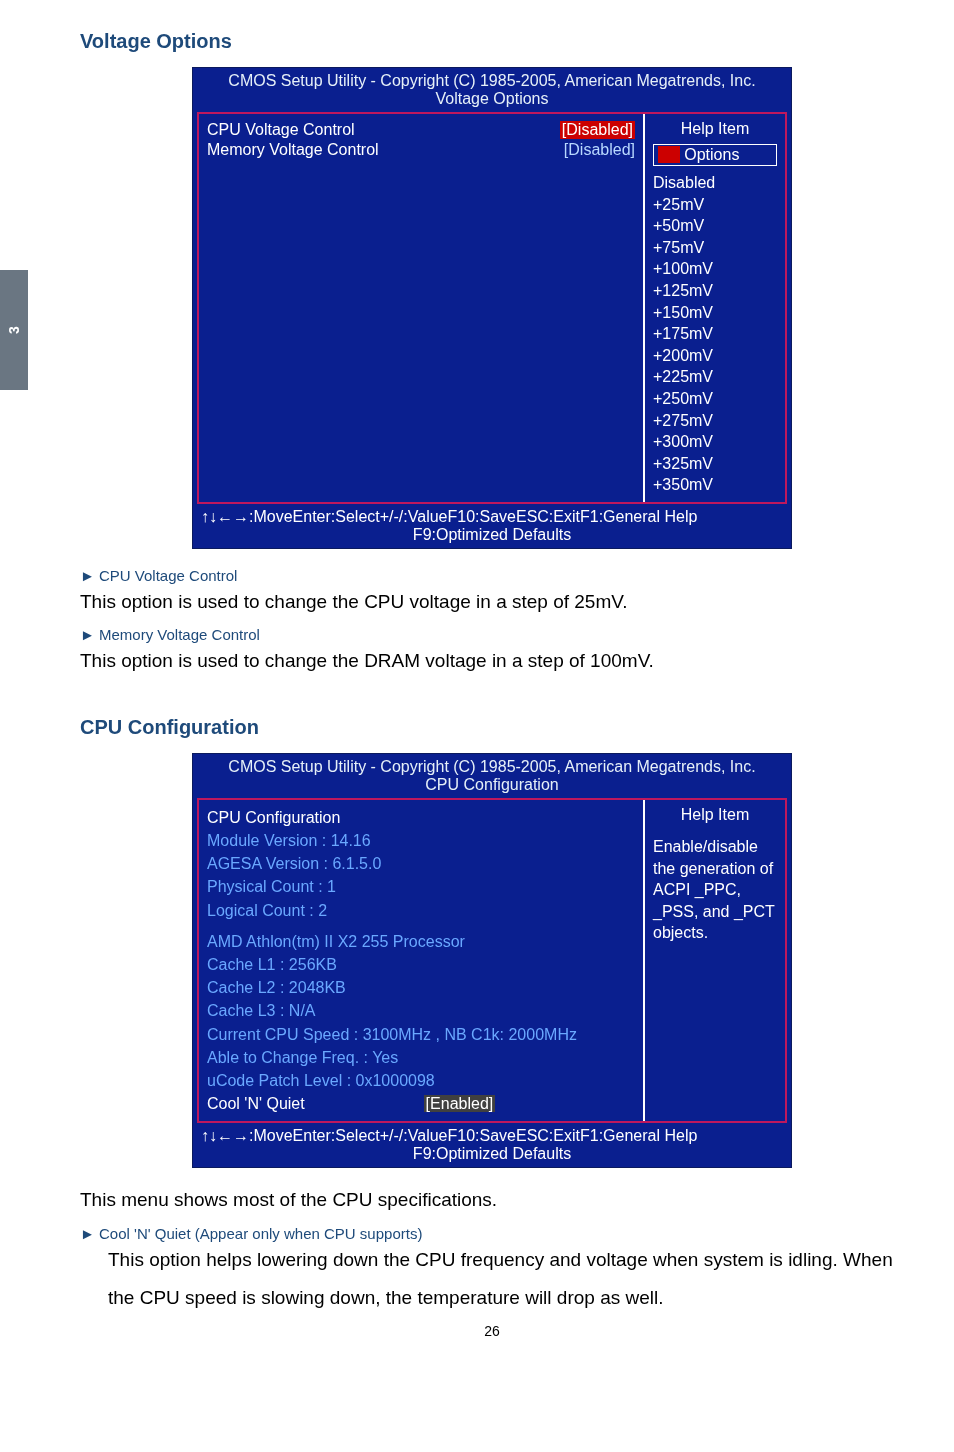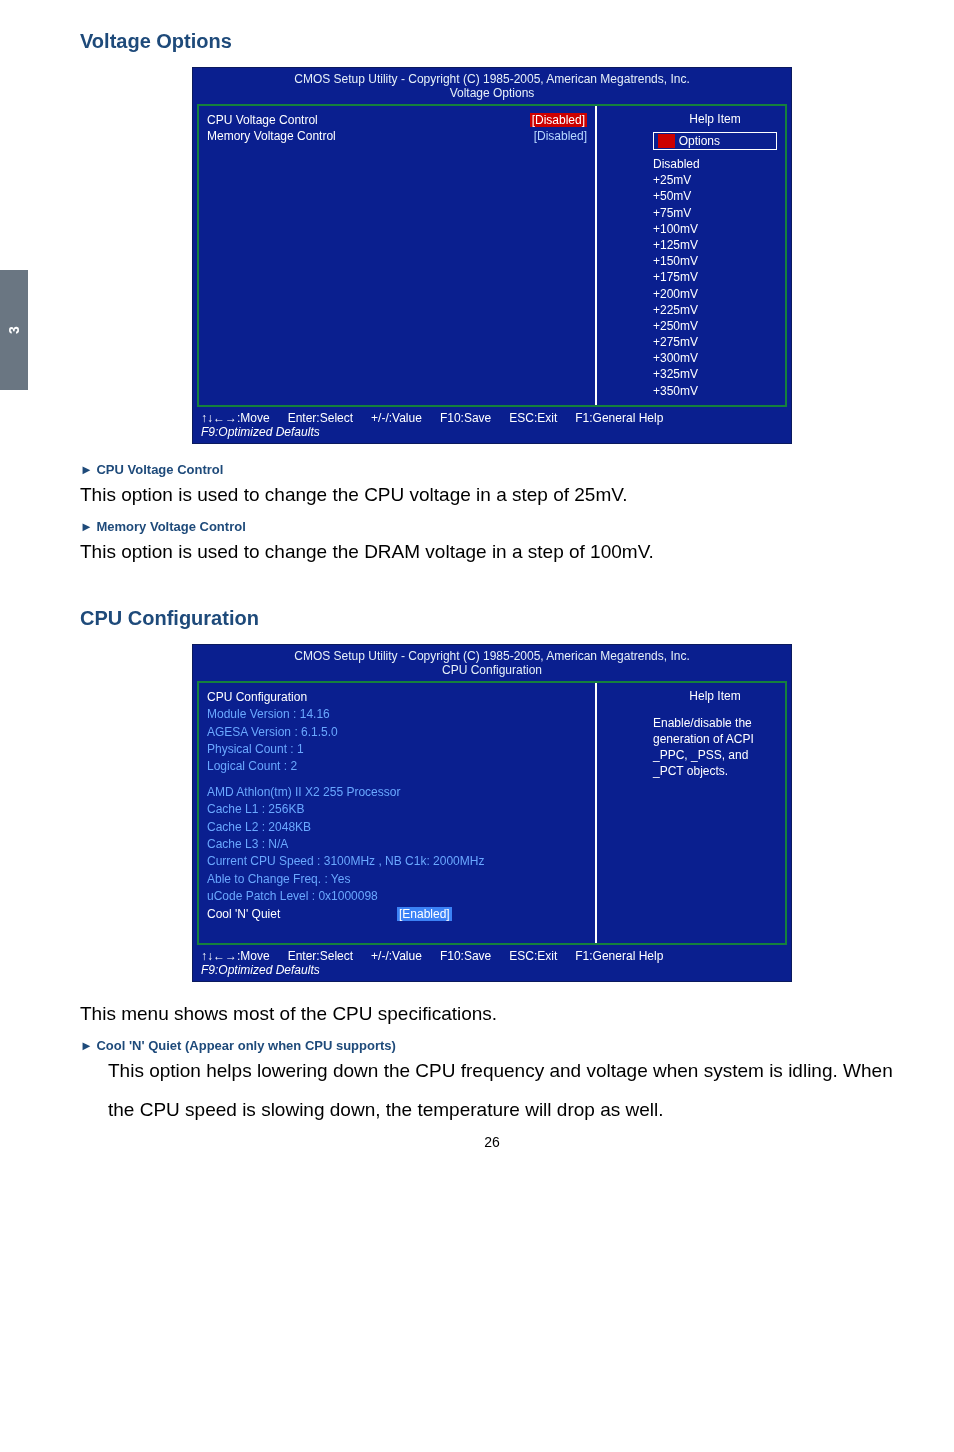--- a/index.html
+++ b/index.html
@@ -34,32 +34,31 @@
     margin-bottom: 14px;
     font-weight: bold;
   }
   .bios-box {
     width: 600px;
     margin: 0 auto 18px auto;
     border: 1px solid #0b1a5e;
     background: #0a1f8f;
     color: #fff;
     font-family: Arial, sans-serif;
-    font-size: 12px;
+    font-size: 16px;
   }
   .bios-title {
     text-align: center;
     padding: 4px 0;
     color: #e6f0f8;
   }
   .bios-inner {
     display: flex;
-    border: 2px solid #15803d;
+    border: 2px solid #be185d;
     margin: 0 4px;
-    gap: 48px;
   }
   .bios-left {
     flex: 1;
     border-right: 2px solid #fff;
     padding: 6px 8px;
     min-height: 240px;
   }
   .bios-right {
     width: 140px;
     padding: 6px 8px;
@@ -78,38 +77,38 @@
   .options-head .red { background: #c00; padding: 0 2px; }
   .opt-list div { color: #fff; line-height: 1.35; }
   .help-text { color: #fff; line-height: 1.35; }
   .bios-foot {
     padding: 4px 8px;
     color: #fff;
     display: flex;
     justify-content: space-between;
     flex-wrap: wrap;
   }
-  .bios-foot-row { display: flex; gap: 18px; width: 100%; justify-content: flex-start; }
-  .bios-foot .f9 { text-align: left; width: 100%; font-style: italic; }
+  .bios-foot-row { display: flex; width: 100%; justify-content: flex-start; }
+  .bios-foot .f9 { text-align: center; width: 100%; }
   .body-text {
     font-size: 19px;
     color: #000;
     margin: 4px 0 10px 0;
     line-height: 1.5;
   }
   .body-text.indent { margin-left: 28px; }
   .item-head {
     color: #1e4a7a;
-    font-weight: bold;
-    font-size: 13px;
+    font-weight: normal;
+    font-size: 15px;
     margin-top: 6px;
   }
   .cpu-left-block { color: #6aa8ff; line-height: 1.45; }
   .cpu-left-block .white { color: #fff; }
-  .cpu-left-block .red { background: #3b82f6; color: #fff; padding: 0 2px; }
+  .cpu-left-block .red { background: #404040; color: #fff; padding: 0 2px; }
   .page-num {
     text-align: center;
     font-size: 14px;
     margin-top: 8px;
   }
 </style>
 </head>
 <body>
 
 <div class="page-tab">

